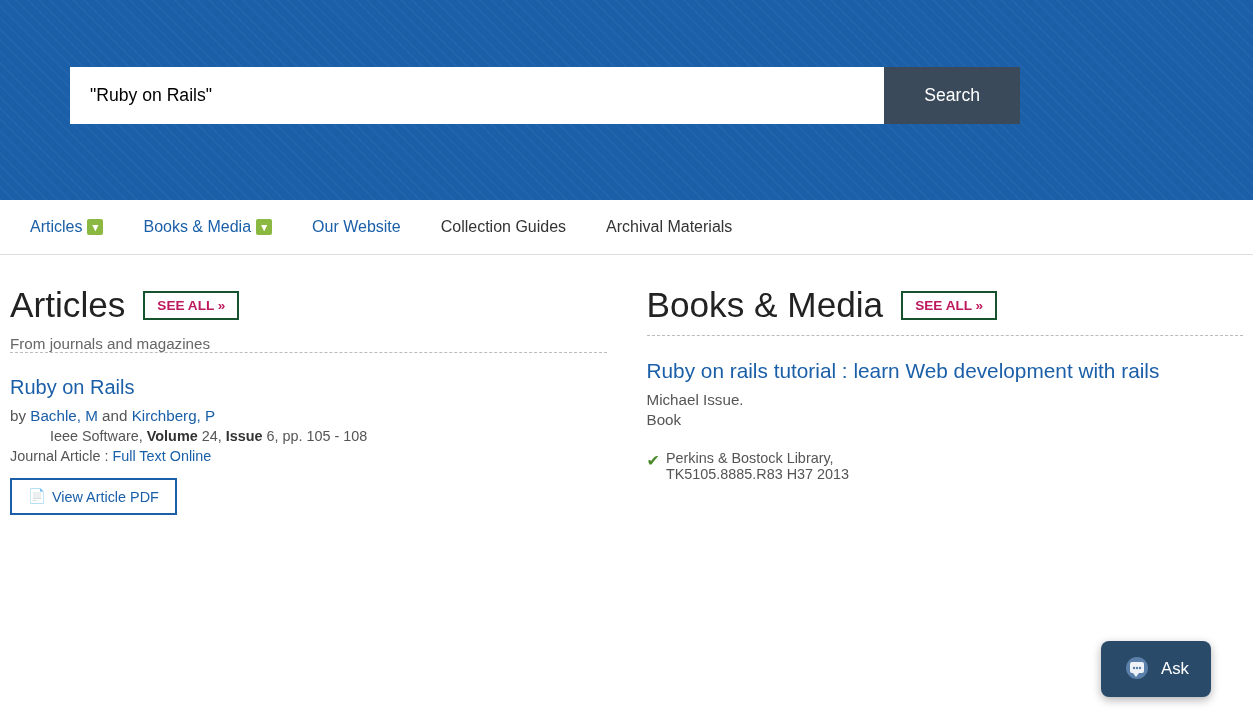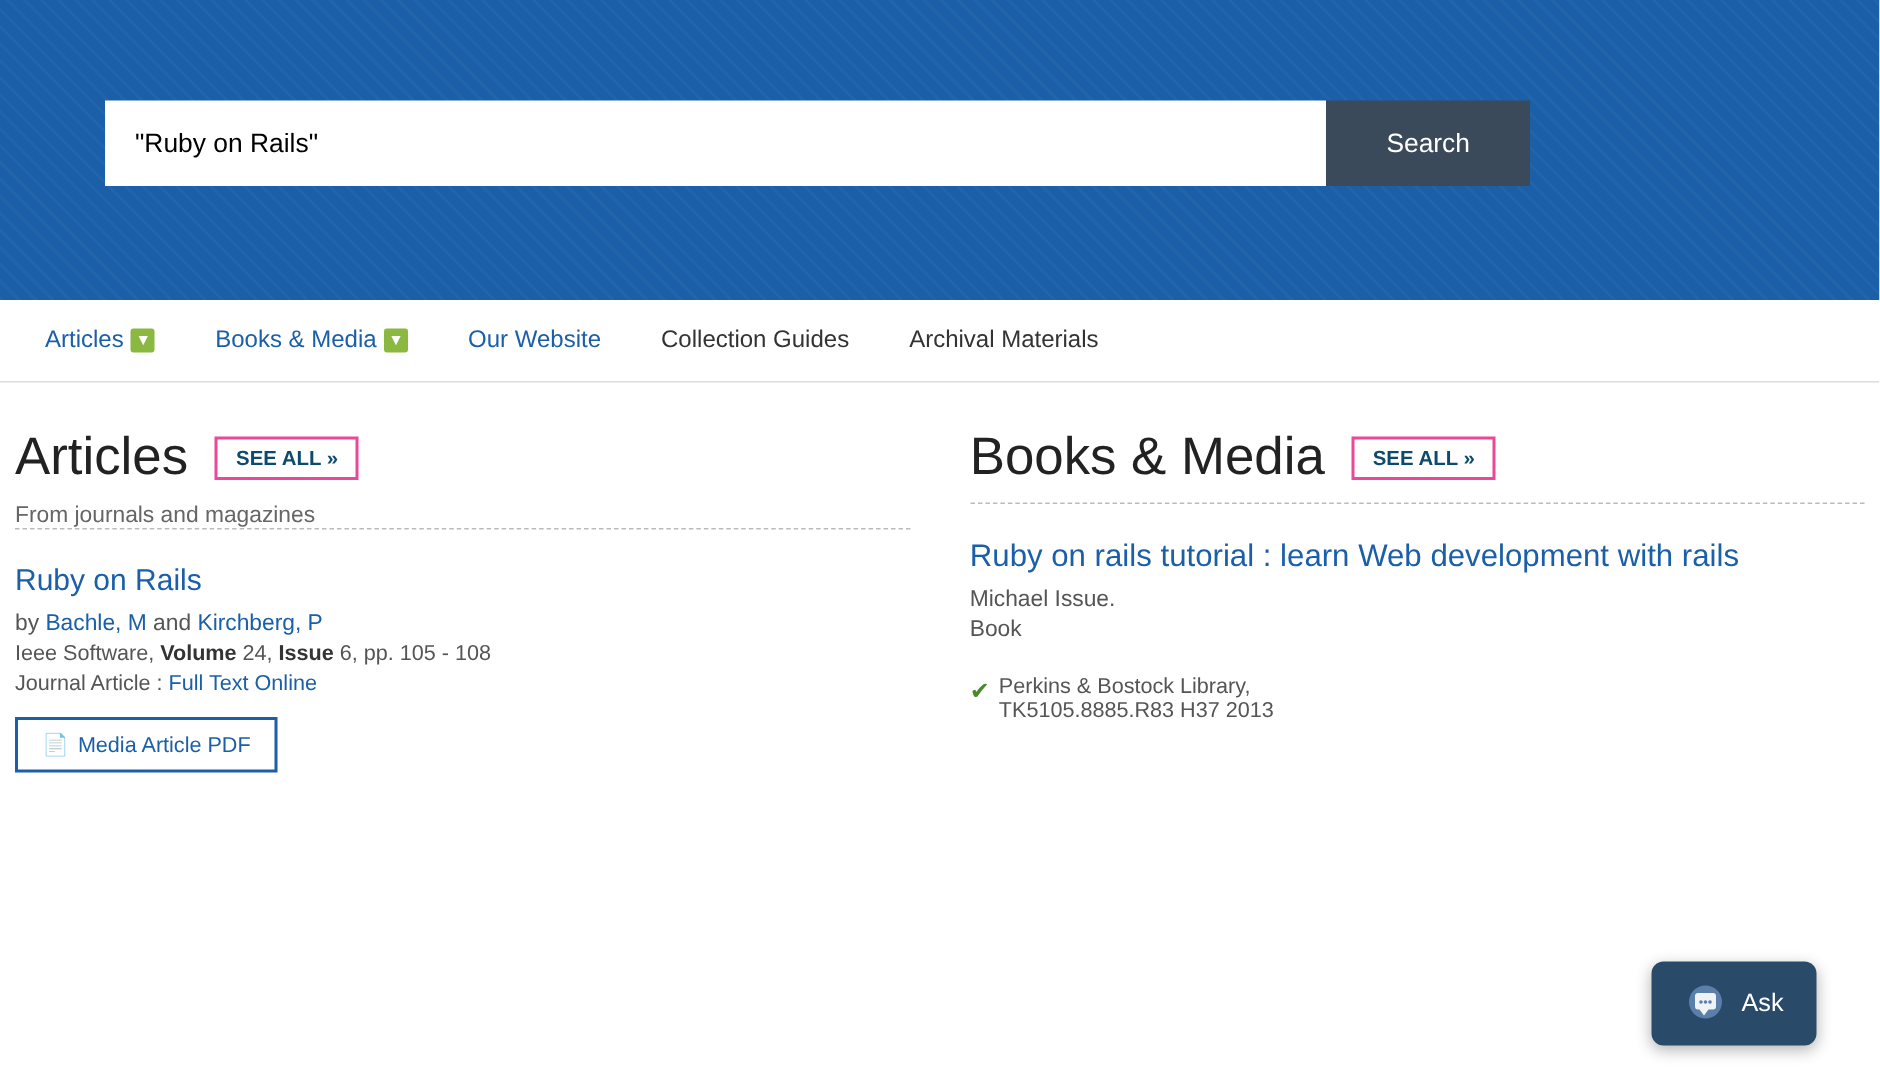--- a/index.html
+++ b/index.html
@@ -89,22 +89,22 @@
       align-items: center;
       gap: 18px;
       margin-bottom: 10px;
     }
     .column-title {
       font-size: 2.2rem;
       font-weight: normal;
       color: #222;
     }
     .see-all-btn {
-      border: 2px solid #ec4899;
-      color: #0c4a6e;
+      border: 2px solid #14532d;
+      color: #be185d;
       background: #fff;
       padding: 5px 12px;
       font-size: 0.85rem;
       font-weight: bold;
       cursor: pointer;
       text-decoration: none;
       white-space: nowrap;
     }
     .column-subtitle {
       font-size: 0.95rem;
@@ -132,20 +132,21 @@
       margin-bottom: 4px;
     }
     .result-authors a {
       color: #1a5fa8;
       text-decoration: none;
     }
     .result-meta {
       font-size: 0.9rem;
       color: #555;
       margin-bottom: 4px;
+      margin-left: 40px;
     }
     .result-meta strong { font-weight: bold; color: #333; }
     .result-type {
       font-size: 0.9rem;
       color: #555;
       margin-bottom: 6px;
     }
     .result-type a {
       color: #1a5fa8;
       text-decoration: none;
@@ -258,21 +259,21 @@
         <a>Kirchberg, P</a>
       </p>
       <p class="result-meta">
         <span id="meta-text">Ieee Software, <strong>Volume</strong> 24, <strong>Issue</strong> 6, pp. 105 - 108</span>
       </p>
       <p class="result-type">
         <span>Journal Article : </span><a>Full Text Online</a>
       </p>
       <a class="view-pdf-btn">
         <span>📄</span>
-        <span>Media Article PDF</span>
+        <span>View Article PDF</span>
       </a>
     </div>
   </div>
 
   <div class="column">
     <div class="column-header">
       <h2 class="column-title">Books &amp; Media</h2>
       <a class="see-all-btn">SEE ALL »</a>
     </div>
     <hr class="divider">

